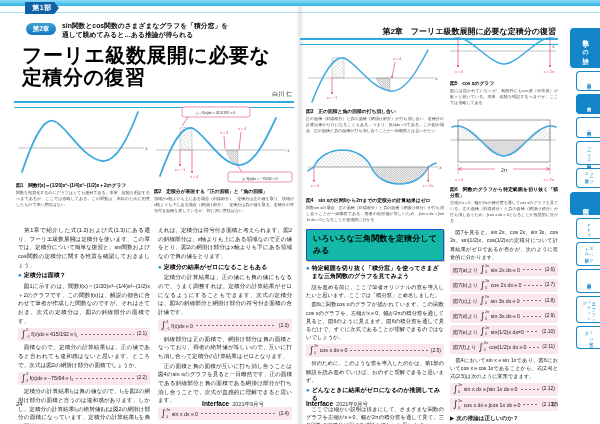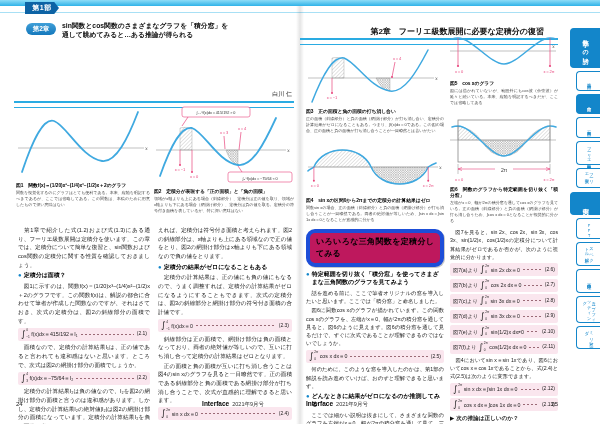--- a/index.html
+++ b/index.html
@@ -19,21 +19,21 @@
              background:linear-gradient(#3f9fd8,#1478bc);color:#fff;font-size:6.5px;font-weight:bold;
              display:flex;align-items:center;justify-content:center;}
   .subtitle{position:absolute;left:62px;top:21px;width:230px;font-size:6.8px;font-weight:bold;
             line-height:1.35;color:#111;}
   .big-title{position:absolute;left:22px;top:44px;width:272px;font-size:20px;font-weight:900;
              line-height:1.12;color:#000;letter-spacing:.5px;}
   .author{position:absolute;left:150px;top:90px;width:142px;text-align:right;font-size:6px;color:#222;}
   .dblrule{position:absolute;height:4px;border-top:2px solid #2aabe2;border-bottom:1px solid #2aabe2;}
   .rule-left{left:14px;top:101px;width:280px;}
   .rule-right{left:300px;top:38px;width:258px;}
-  .rp-header{position:absolute;left:288px;top:26px;width:256px;text-align:right;font-size:8px;
+  .rp-header{position:absolute;left:300px;top:26px;width:256px;text-align:right;font-size:8px;
              font-weight:bold;color:#111;}
 
   
   .fig{position:absolute;}
   .caption{font-size:4.8px;font-weight:bold;line-height:1.3;margin-top:1px;color:#000;}
   .fignote{font-size:4px;line-height:1.45;color:#444;text-align:justify;margin-top:1px;}
   .curve{fill:none;stroke:#3fa9e0;stroke-width:1.8;stroke-linecap:round;}
   .curve-thin{fill:none;stroke:#3fa9e0;stroke-width:1.5;stroke-linecap:round;}
   .axis{stroke:#999;stroke-width:0.6;}
   .axl{font-size:5px;font-style:italic;font-family:"DejaVu Serif",serif;fill:#555;}
@@ -44,21 +44,21 @@
   .cot{font-size:3.8px;fill:#333;text-anchor:middle;}
   .cobox{fill:#fff;stroke:#e8457d;stroke-width:0.6;}
   .winrect{fill:none;stroke:#888;stroke-width:0.8;}
   .dim{stroke:#e8457d;stroke-width:0.6;fill:none;}
   .tick{stroke:#888;stroke-width:0.5;}
   .dimt{font-size:5px;fill:#333;text-anchor:middle;}
 
   
   .col{position:absolute;font-size:5.6px;line-height:1.55;text-align:justify;color:#1a1a1a;}
   .col p{margin:0 0 1px 0;}
-  .secbox{border:4px solid #1d4ed8;border-radius:9px;background:#be185d;box-shadow:1px 1px 0 #c9c9c9;
+  .secbox{border:1px solid #1d4ed8;border-radius:1px;background:#14b8a6;box-shadow:1px 1px 0 #c9c9c9;
           font-size:8px;font-weight:bold;padding:3px 6px;margin:4px 0 4px 0;color:#000;}
   .bullet{display:flex;gap:2px;font-size:6px;font-weight:bold;color:#000;margin:3px 0 2px 0;line-height:1.3;text-align:left;}
   .bullet .dot{color:#1386ca;flex:none;}
   .pointerhead{display:flex;gap:2px;font-size:5.6px;font-weight:bold;margin:3px 0 1px 0;}
   .pointerhead .tri{color:#111;flex:none;}
 
   
   .eq{display:flex;align-items:center;background:#fae6ee;border-radius:2px;
       padding:1.5px 3px;margin:2.5px 0;font-size:5.3px;color:#222;}
   .ig{display:inline-flex;align-items:center;flex:none;}
@@ -102,20 +102,24 @@
 
   <div class="topstrip"></div>
   <div class="topline"></div>
   <div class="gutter"></div>
 
   <div class="part-ribbon">第1部</div>
   <div class="chap-pill">第2章</div>
   <div class="subtitle">
     <div>sin関数とcos関数のさまざまなグラフを「積分窓」を</div>
     <div>通して眺めてみると…ある推論が得られる</div>
+  </div>
+  <div class="big-title">
+    <div>フーリエ級数展開に必要な</div>
+    <div>定積分の復習</div>
   </div>
   <div class="author">白川 仁</div>
   <div class="dblrule rule-left"></div>
 
   <div class="fig" style="left:16px;top:108px;width:134px;">
     <svg width="134" height="70" viewBox="0 0 134 70">
       <line class="axis" x1="2" y1="40" x2="128" y2="40"></line>
       <text class="axl" x="129" y="42">x</text>
       <path class="curve" d="M6,64 C18,28 28,10 38,13 C50,17 66,50 86,53 C100,55 112,30 122,4"></path>
     </svg>

